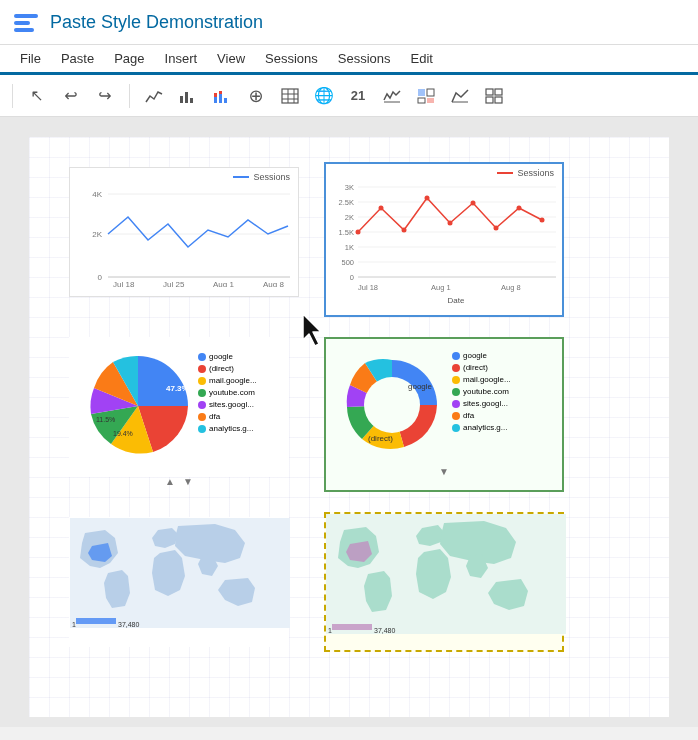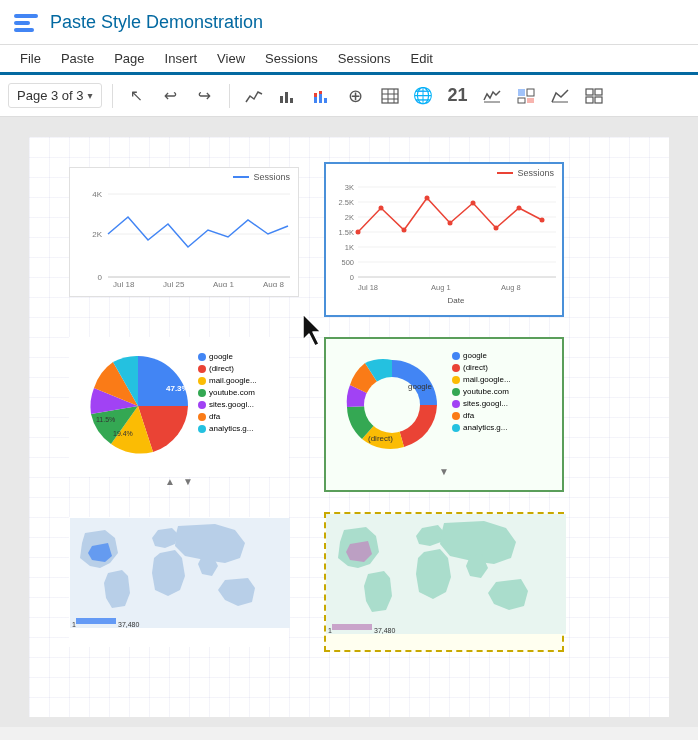--- a/index.html
+++ b/index.html
@@ -83,24 +83,20 @@
   <span class="menu-item">Paste</span>
   <span class="menu-item">Page</span>
   <span class="menu-item">Insert</span>
   <span class="menu-item">View</span>
   <span class="menu-item">Sessions</span>
   <span class="menu-item">Sessions</span>
   <span class="menu-item">Edit</span>
 </div>
 
 <div class="toolbar">
-  <div class="page-indicator">
-    <span>Page 3 of 3</span>
-    <span class="chevron-down">▾</span>
-  </div>
   <div class="toolbar-sep"></div>
   <div class="tool-btn">↖</div>
   <div class="tool-btn">↩</div>
   <div class="tool-btn">↪</div>
   <div class="toolbar-sep"></div>
   <div class="tool-btn">
     <svg width="18" height="16" viewBox="0 0 18 16">
         <polyline points="1,14 5,8 9,11 13,4 17,6" fill="none" stroke="#555" stroke-width="1.5"></polyline>
       </svg>
   </div>
@@ -124,21 +120,21 @@
   <div class="tool-btn">
     <svg width="18" height="16" viewBox="0 0 18 16">
         <rect x="1" y="1" width="16" height="14" fill="none" stroke="#555" stroke-width="1.2"></rect>
         <line x1="1" y1="6" x2="17" y2="6" stroke="#555" stroke-width="1"></line>
         <line x1="1" y1="11" x2="17" y2="11" stroke="#555" stroke-width="1"></line>
         <line x1="7" y1="1" x2="7" y2="15" stroke="#555" stroke-width="1"></line>
         <line x1="13" y1="1" x2="13" y2="15" stroke="#555" stroke-width="1"></line>
       </svg>
   </div>
   <div class="tool-btn" style="font-size:16px;">🌐</div>
-  <div class="tool-btn" style="font-size:18px; font-weight:bold;">21</div>
+  <div class="tool-btn" style="font-size:13px; font-weight:bold;">21</div>
   <div class="tool-btn">
     <svg width="18" height="16" viewBox="0 0 18 16">
         <polyline points="1,12 4,6 7,10 10,4 13,7 17,3" fill="none" stroke="#555" stroke-width="1.5"></polyline>
         <line x1="1" y1="14" x2="17" y2="14" stroke="#555" stroke-width="1"></line>
       </svg>
   </div>
   <div class="tool-btn">
     <svg width="18" height="16" viewBox="0 0 18 16">
         <rect x="1" y="1" width="7" height="7" fill="#4285f4" opacity="0.5"></rect>
         <rect x="10" y="1" width="7" height="7" fill="none" stroke="#555" stroke-width="1"></rect>

